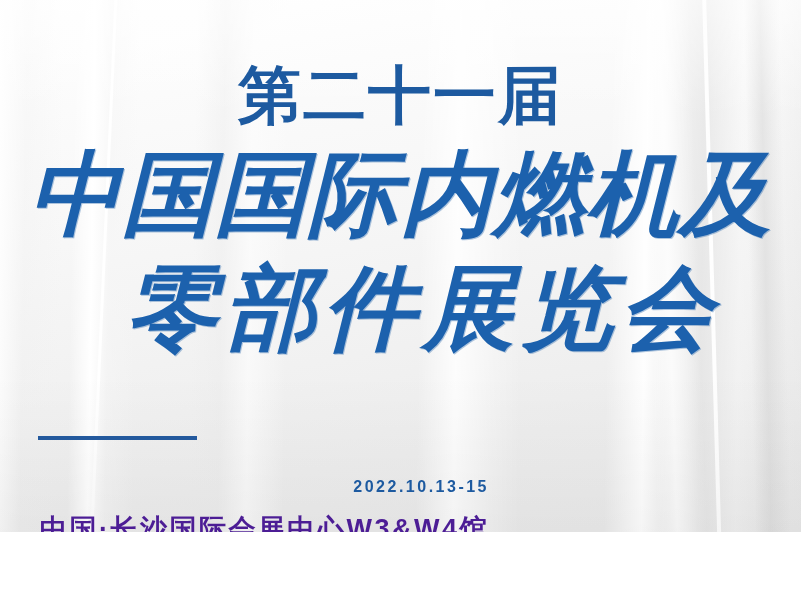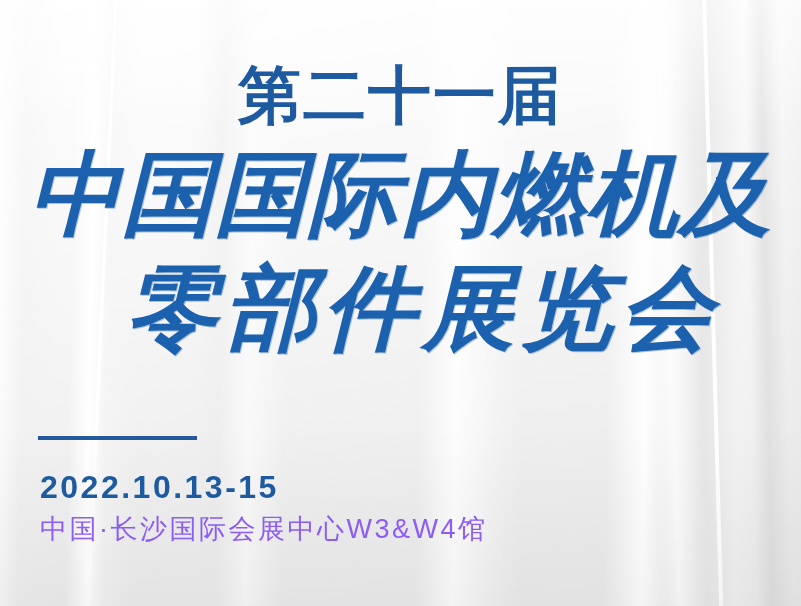--- a/index.html
+++ b/index.html
@@ -10,21 +10,21 @@
     width: 801px;
     height: 606px;
     overflow: hidden;
     font-family: "Liberation Sans", "DejaVu Sans", sans-serif;
     background: #ffffff;
   }
 
   #poster {
     position: relative;
     width: 801px;
-    height: 606px;
+    height: 532px;
     overflow: hidden;
     background: #f4f4f4;
   }
 
   
   .bg-base {
     position: absolute;
     inset: 0;
     background:
       linear-gradient(170deg,
@@ -181,32 +181,33 @@
   }
 
   .meta {
     position: absolute;
     left: 40px;
     top: 470px;
   }
 
   .meta-date {
     color: #1d5aa0;
-    font-size: 32px;
+    font-size: 16px;
     line-height: 34px;
     font-weight: 700;
     letter-spacing: 2.5px;
     white-space: nowrap;
+    text-align: right;
   }
 
   .meta-venue {
-    color: #8b5cf6;
+    color: #4c1d95;
     font-size: 27px;
     line-height: 40px;
-    font-weight: 400;
+    font-weight: 700;
     letter-spacing: 2.5px;
     white-space: nowrap;
     margin-top: 5px;
   }
 </style>
 </head>
 <body>
 
 <div id="poster">
 

